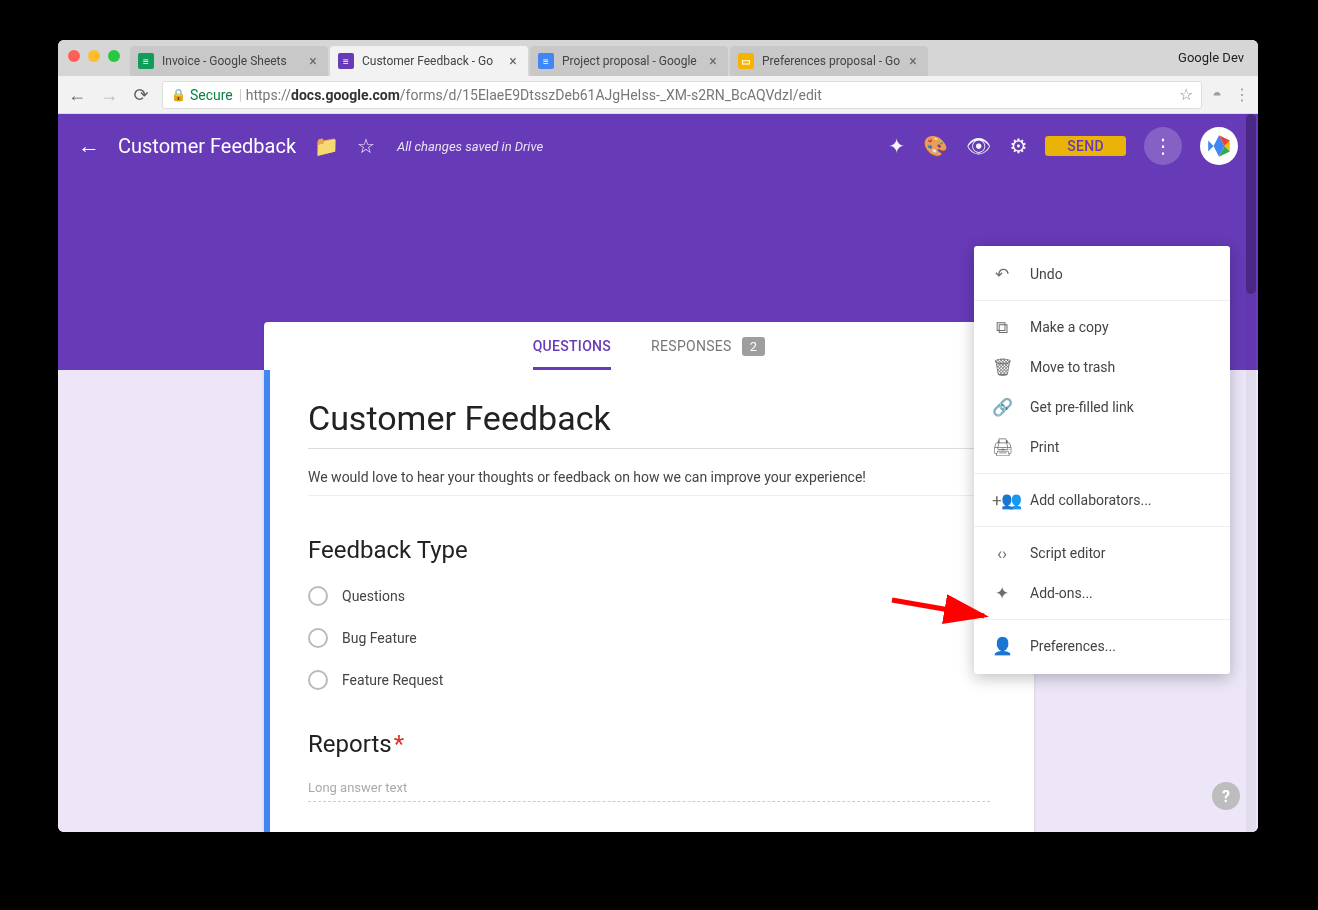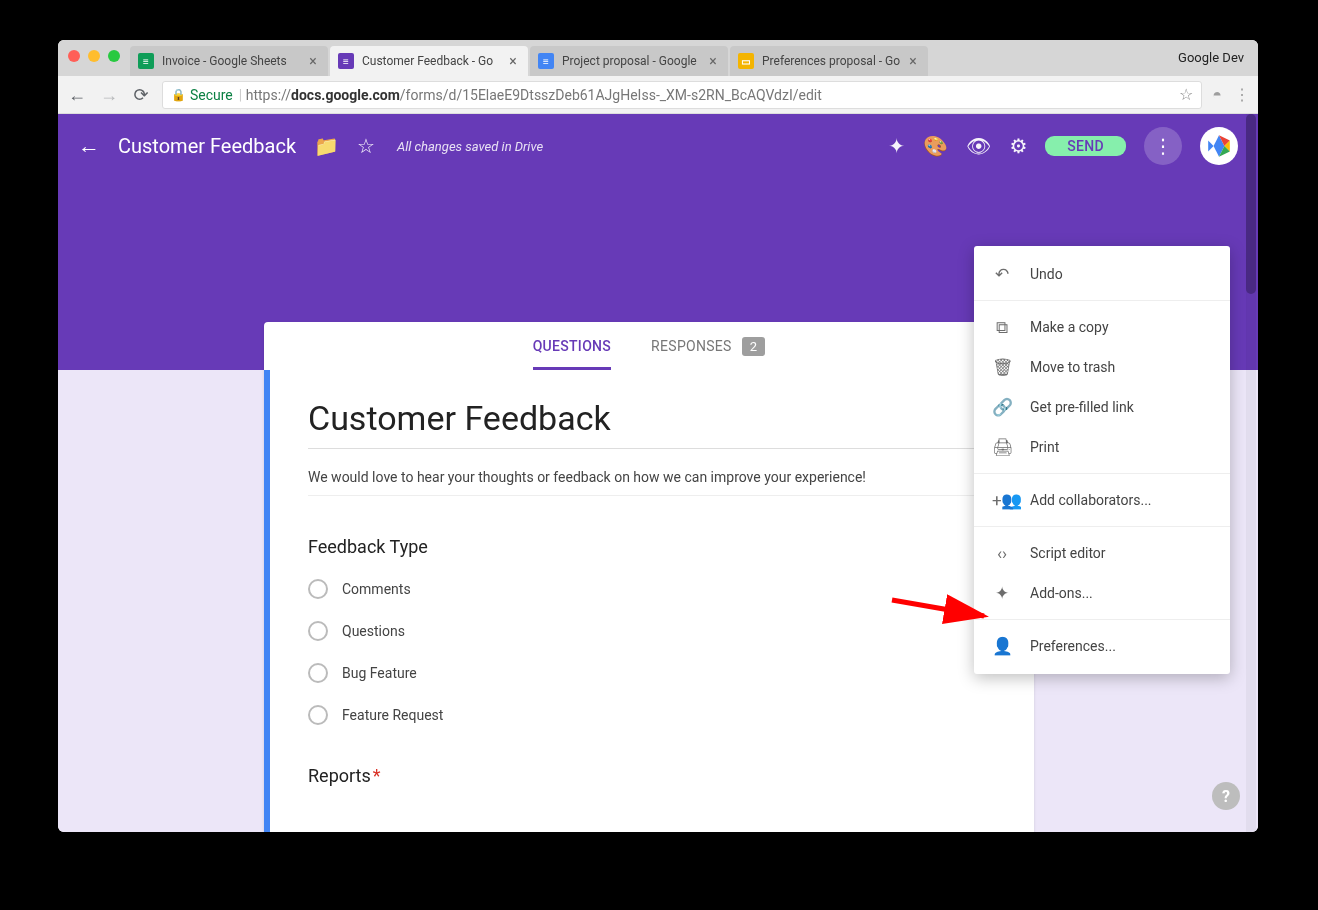--- a/index.html
+++ b/index.html
@@ -87,22 +87,22 @@
     height:64px; display:flex; align-items:center;
     padding:0 20px; color:#fff; z-index:2;
     gap:18px;
   }
   .app-header .back{ font-size:22px; cursor:pointer;}
   .app-header .doc-title{ font-size:20px; font-weight:400;}
   .app-header .hicon{ font-size:20px; cursor:pointer; opacity:.95;}
   .app-header .saved{ font-size:13px; font-style:italic; opacity:.85; margin-left:4px;}
   .app-header .spacer{ flex:1;}
   .send-btn{
-    background:#86efac; color:#673ab7; font-weight:500; font-size:14px;
-    padding:2px 22px; border-radius:9px; letter-spacing:.3px; cursor:pointer;
+    background:#eab308; color:#673ab7; font-weight:500; font-size:14px;
+    padding:2px 22px; border-radius:3px; letter-spacing:.3px; cursor:pointer;
   }
   .avatar-more{
     width:38px;height:38px;border-radius:50%;background:rgba(255,255,255,.2);
     display:flex;align-items:center;justify-content:center;font-size:20px;color:#fff;cursor:pointer;
   }
   .gdev-logo{
     width:38px;height:38px;border-radius:50%;background:#fff;
     display:flex;align-items:center;justify-content:center;
   }
   .gdev-logo svg{width:26px;height:26px;}
@@ -121,21 +121,21 @@
   .tabs .tabitem{ color:#777; cursor:pointer; height:48px; display:flex; align-items:center; gap:10px;}
   .tabs .tabitem.active{ color:#673ab7; font-weight:500; border-bottom:3px solid #673ab7; padding-top:3px;}
   .badge{ background:#9e9e9e; color:#fff; border-radius:3px; padding:2px 8px; font-size:13px;}
   .card-body{ padding: 28px 44px 60px 44px; position:relative;}
   .card-body::before{
     content:""; position:absolute; left:0; top:0; bottom:0; width:6px; background:#4285f4;
   }
   .form-title{ font-size:34px; color:#222; border-bottom:1px solid #ddd; padding-bottom:10px;}
   .form-desc{ font-size:14px; color:#444; border-bottom:1px solid #eee; padding:20px 0 10px; }
   .question-block{ margin-top:40px;}
-  .q-title{ font-size:18px; color:#222; margin-bottom:22px;}
+  .q-title{ font-size:24px; color:#222; margin-bottom:22px;}
   .q-title .req{ color:#d93025; margin-left:2px;}
   .radio-row{ display:flex; align-items:center; gap:14px; margin-bottom:22px; font-size:14px; color:#444;}
   .radio{ width:20px;height:20px;border:2px solid #bbb;border-radius:50%;}
   .longtext{ font-size:13px; color:#aaa; border-bottom:1px dashed #ccc; padding-bottom:6px;}
   
   .menu {
     position:absolute; top:132px; right:28px; width:256px;
     background:#fff; border-radius:3px;
     box-shadow:0 4px 16px rgba(0,0,0,.25);
     z-index:10; padding:8px 0;
@@ -249,40 +249,37 @@
         </div>
       </div>
       <div class="card-body">
         <div class="form-title">Customer Feedback</div>
         <div class="form-desc">We would love to hear your thoughts or feedback on how we can improve your experience!</div>
 
         <div class="question-block">
           <div class="q-title">Feedback Type</div>
           <div class="radio-row">
             <span class="radio"></span>
-            <span>Comments</span>
-          </div>
-          <div class="radio-row">
-            <span class="radio"></span>
             <span>Questions</span>
           </div>
           <div class="radio-row">
             <span class="radio"></span>
             <span>Bug Feature</span>
           </div>
           <div class="radio-row">
             <span class="radio"></span>
             <span>Feature Request</span>
           </div>
         </div>
 
         <div class="question-block">
           <div class="q-title">
             <span>Reports</span><span class="req">*</span>
           </div>
+          <div class="longtext">Long answer text</div>
         </div>
       </div>
     </div>
 
     <div class="menu">
       <div class="mi">
         <span class="micon">↶</span>
         <span>Undo</span>
       </div>
       <div class="sep"></div>

